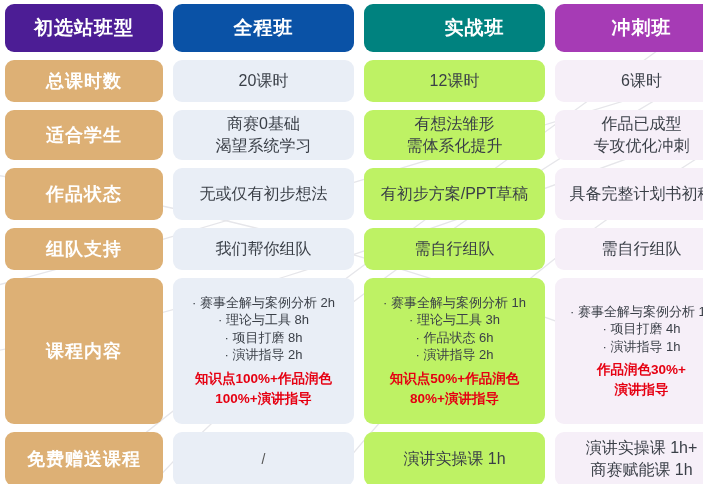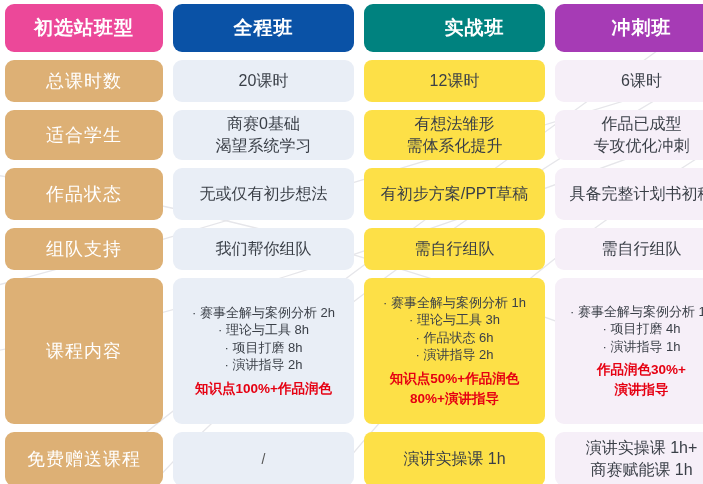--- a/index.html
+++ b/index.html
@@ -55,37 +55,37 @@
   .col-3 { width: 173px; flex: 0 0 173px; }
 
   
   .row-head .cell {
     height: 48px;
     color: #ffffff;
     font-weight: bold;
     font-size: 19px;
     letter-spacing: 1px;
   }
-  .hd-0 { background: #ec4899; }
+  .hd-0 { background: #4c1d95; }
   .hd-1 { background: #0a52a6; }
   .hd-2 { background: #00827f; padding-left: 40px; }
   .hd-3 { background: #a63bb5; }
 
   
   .lbl {
     background: #ddb075;
     color: #ffffff;
-    font-weight: normal;
+    font-weight: bold;
     font-size: 18px;
     letter-spacing: 1px;
   }
 
   
   .d1 { background: #e9eef6; color: #3a3f47; }
-  .d2 { background: #fde047; color: #3a3f47; border-radius: 8px; }
+  .d2 { background: #bef264; color: #3a3f47; }
   .d3 { background: #f6eff8; color: #3a3f47; }
   .data { font-size: 16px; }
 
   .row-h1 .cell { height: 42px; }
   .row-h2 .cell { height: 50px; }
   .row-h3 .cell { height: 52px; }
   .row-h4 .cell { height: 42px; }
   .row-h5 .cell { height: 146px; }
   .row-h6 .cell { height: 54px; }
 
@@ -190,20 +190,21 @@
     <div class="cell col-1 d1">
       <span class="stack">
         <span class="bullets">
           <span class="ln">· 赛事全解与案例分析 2h</span>
           <span class="ln">· 理论与工具 8h</span>
           <span class="ln">· 项目打磨 8h</span>
           <span class="ln">· 演讲指导 2h</span>
         </span>
         <span class="hilite">
           <span class="ln">知识点100%+作品润色</span>
+          <span class="ln">100%+演讲指导</span>
         </span>
       </span>
     </div>
     <div class="cell col-2 d2">
       <span class="stack">
         <span class="bullets">
           <span class="ln">· 赛事全解与案例分析 1h</span>
           <span class="ln">· 理论与工具 3h</span>
           <span class="ln">· 作品状态 6h</span>
           <span class="ln">· 演讲指导 2h</span>

